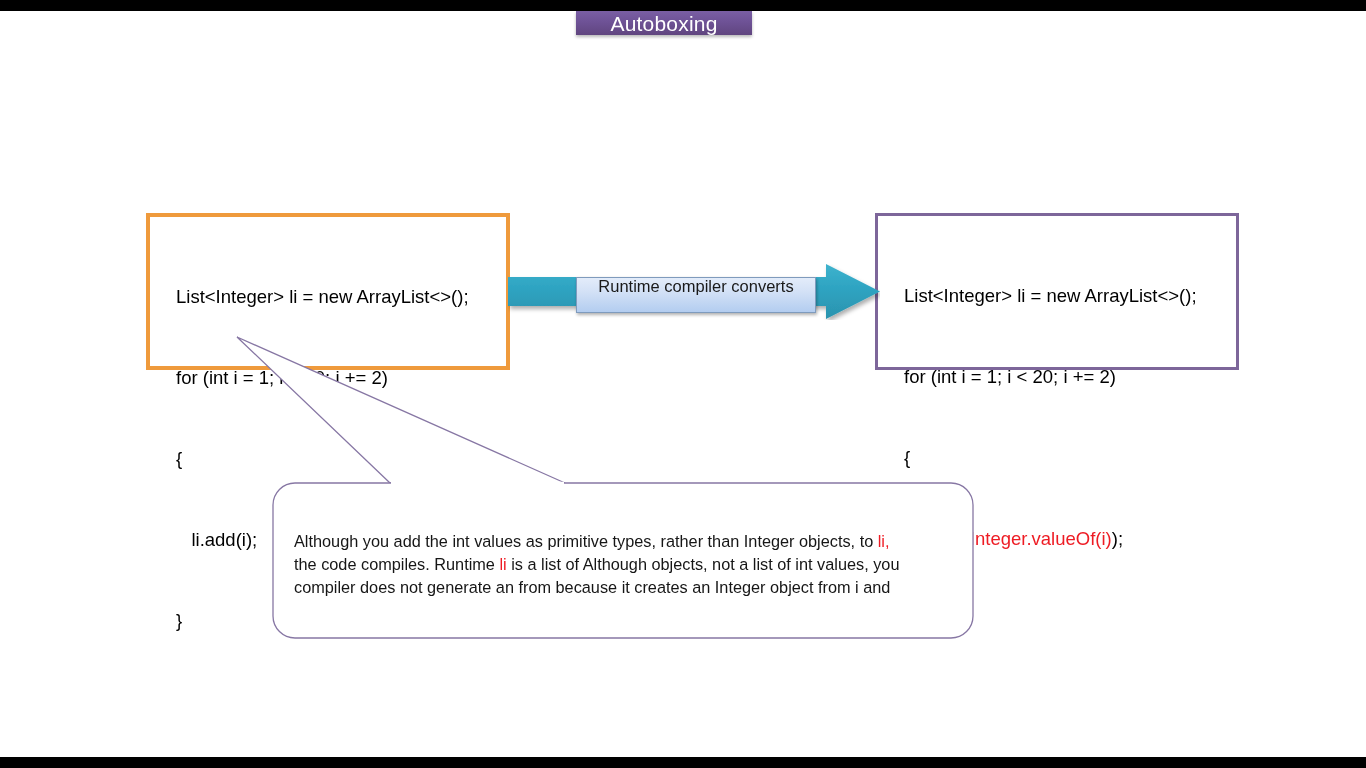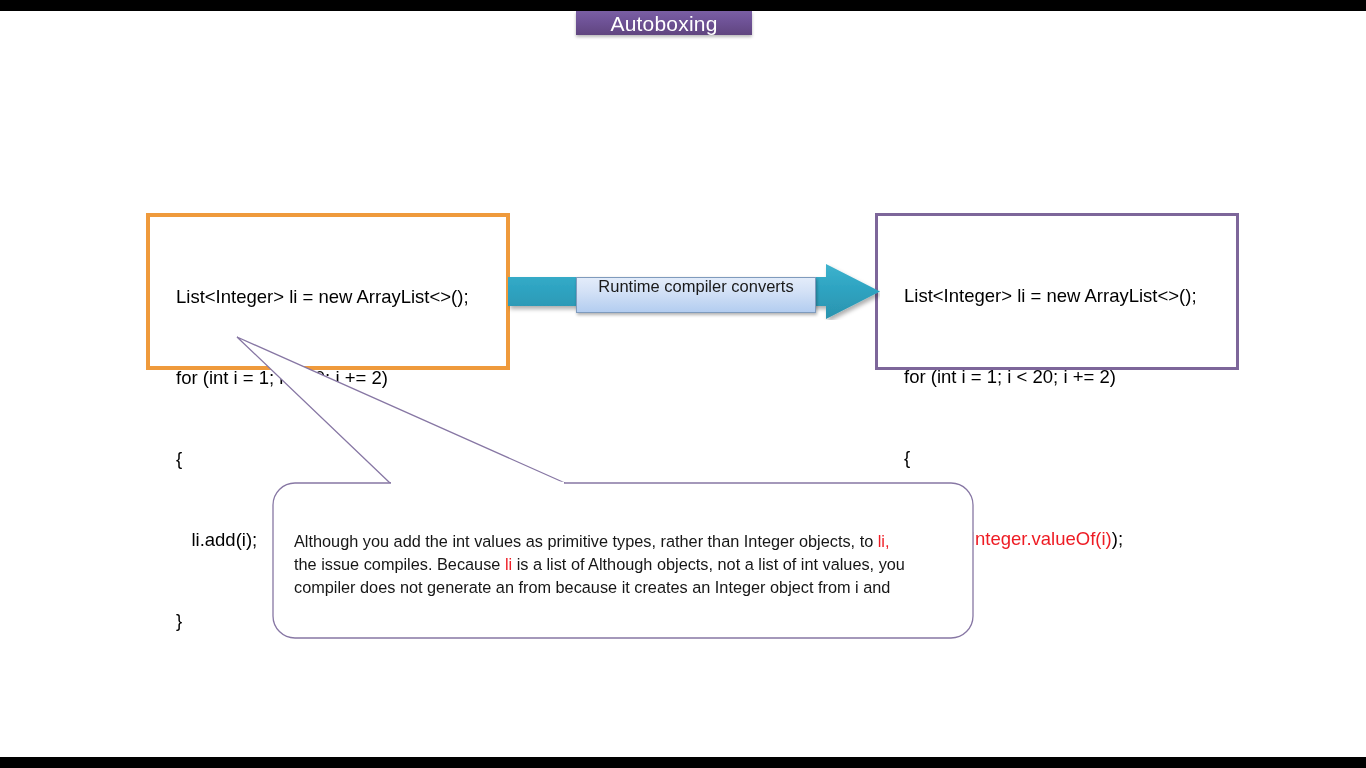--- a/index.html
+++ b/index.html
@@ -178,17 +178,17 @@
   <svg id="callout-shape" viewBox="0 0 760 330">
 
     <path d="M165,158 L12,12 L340,158 Z" fill="#ffffff" stroke="#8777a4" stroke-width="1.3"></path>
     <rect x="48" y="158" width="700" height="155" rx="22" ry="22" fill="#ffffff" stroke="#8777a4" stroke-width="1.3"></rect>
 
     <line x1="166" y1="158" x2="339" y2="158" stroke="#ffffff" stroke-width="2.4"></line>
   </svg>
 
   <div id="callout-text">
     <span class="cl"><span>Although you add the int values as primitive types, rather than Integer objects, to </span><span class="hl-red">li</span><span class="hl-red">,</span></span>
-    <span class="cl"><span>the issue compiles. Because </span><span class="hl-red">li</span><span> is a list of Although objects, not a list of int values, you</span></span>
+    <span class="cl"><span>the code compiles. Runtime </span><span class="hl-red">li</span><span> is a list of Although objects, not a list of int values, you</span></span>
     <span class="cl">compiler does not generate an from because it creates an Integer object from i and</span>
   </div>
 
 </div>
 
 </body></html>

